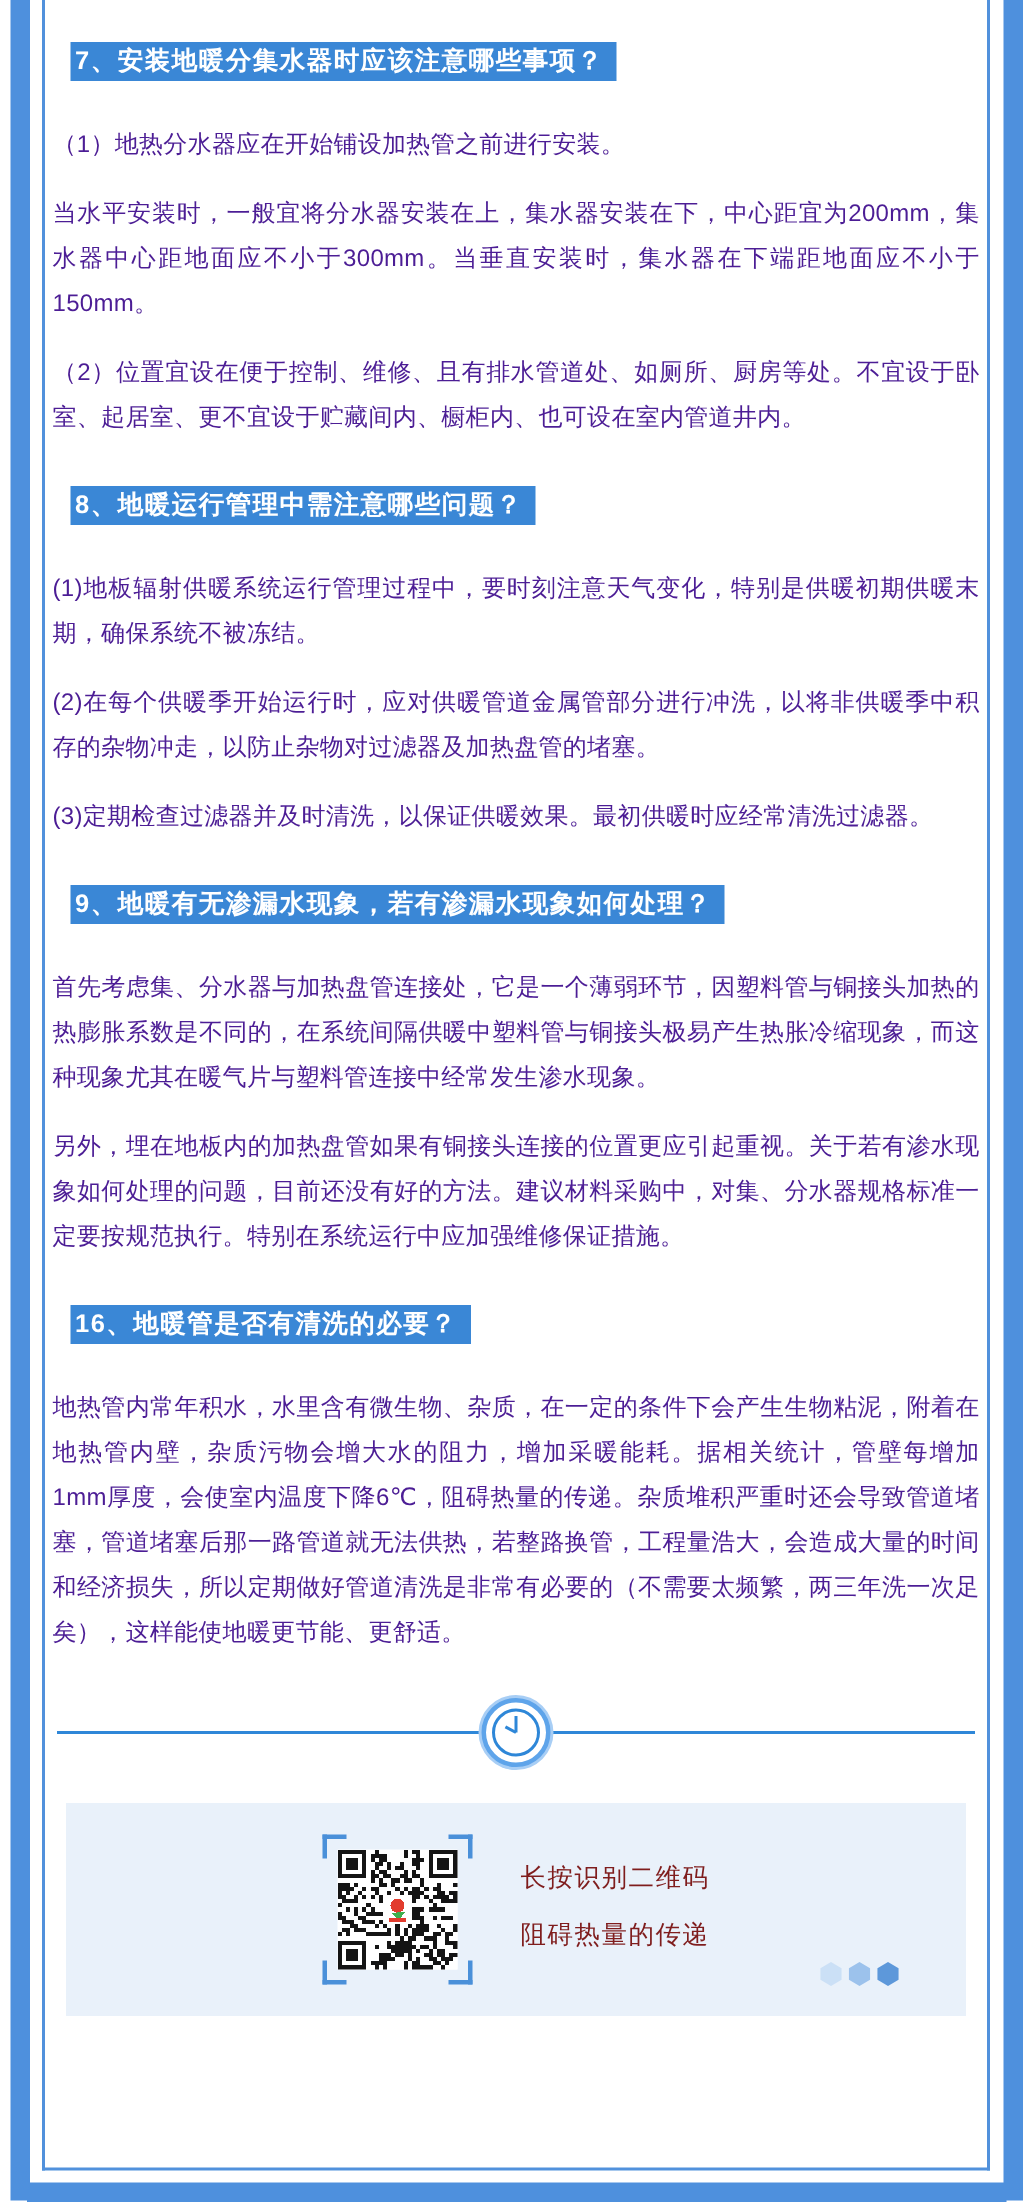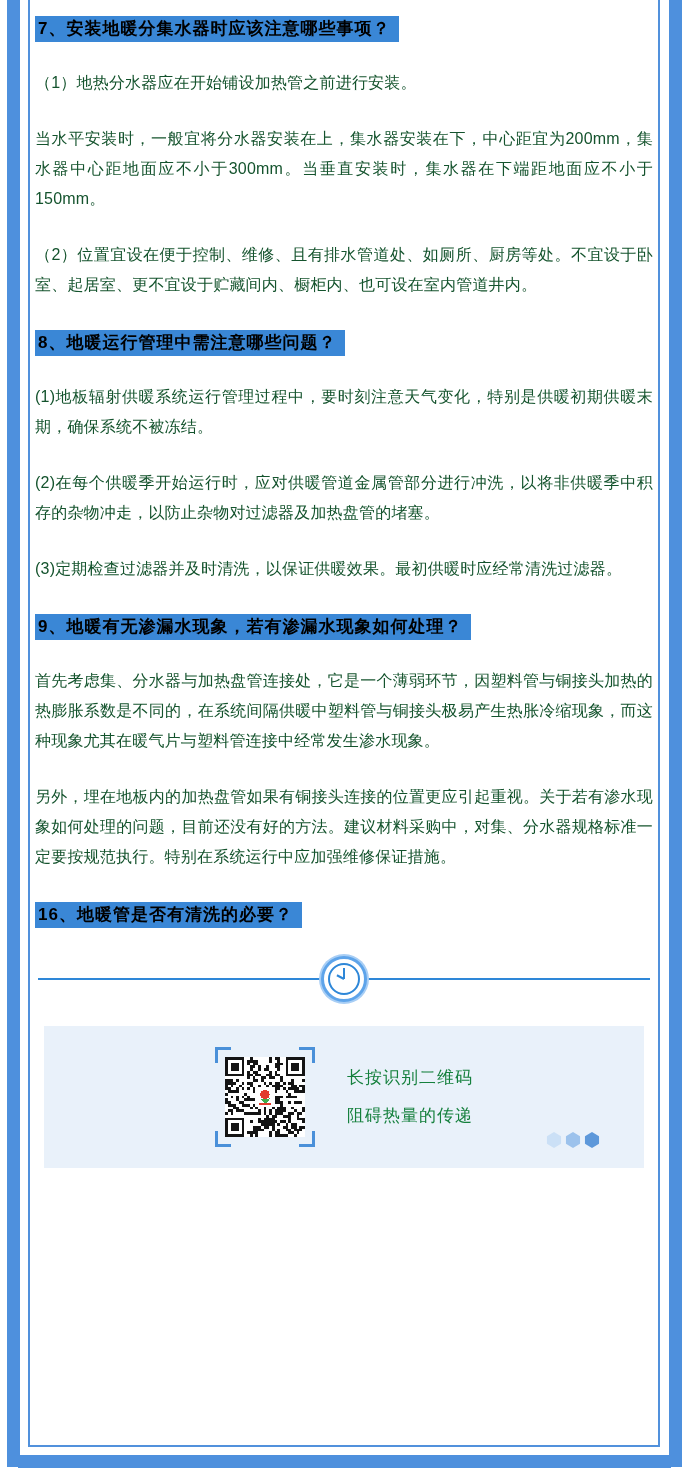--- a/index.html
+++ b/index.html
@@ -13,28 +13,28 @@
   .bar-left{left:7px;top:0;width:13px;height:1467px;}
   .bar-right{right:7px;top:0;width:13px;height:1467px;}
   .bar-bottom{left:18px;right:18px;bottom:6px;height:13px;}
   
   .card{
     position:absolute;left:28px;right:29px;top:0;bottom:27px;
     border:2px solid #5191dc;border-top:none;background:#fff;
   }
   .content{padding:16px 5px 0 5px;}
   .sec-heading{
-    display:inline-block;margin:0;
-    background:#3a87d6;color:#000000;
+    display:inline-block;margin:12px;
+    background:#3a87d6;color:#ffffff;
     font-size:17px;font-weight:bold;letter-spacing:1px;
     line-height:20px;padding:3px 9px 3px 3px;text-align:right;
   }
   .sec-heading.gap-top{margin-top:30px;}
   .content p{
-    margin:26px 0 0 0;color:#14532d;font-size:16px;line-height:30px;
+    margin:16px 0 0 0;color:#4c1d95;font-size:16px;line-height:30px;
     text-align:justify;letter-spacing:0.2px;
   }
   
   .divider{position:relative;height:46px;margin:28px 3px 0 3px;}
   .divider-line{position:absolute;left:0;right:0;top:22px;height:2px;background:#2e87d8;}
   .clock{
     position:absolute;left:50%;top:50%;transform:translate(-50%,-50%);
     width:40px;height:40px;border-radius:50%;background:#fff;
     border:3px solid #5ea4ea;box-shadow:0 0 0 2px #a8cef5;
     display:flex;align-items:center;justify-content:center;
@@ -48,21 +48,21 @@
     position:relative;margin:24px 9px 0 9px;height:142px;
     background:#e9f1fa;display:flex;align-items:center;justify-content:center;gap:32px;
   }
   .qr-wrap{position:relative;width:80px;height:80px;padding:10px;}
   .qr-code{width:80px;height:80px;background:#fff;display:block;}
   .corner{position:absolute;width:13px;height:13px;border:0 solid #4a90d9;}
   .corner-tl{left:0;top:0;border-left-width:3px;border-top-width:3px;}
   .corner-tr{right:0;top:0;border-right-width:3px;border-top-width:3px;}
   .corner-bl{left:0;bottom:0;border-left-width:3px;border-bottom-width:3px;}
   .corner-br{right:0;bottom:0;border-right-width:3px;border-bottom-width:3px;}
-  .qr-text{color:#15803d;font-size:17px;line-height:38px;letter-spacing:1px;}
+  .qr-text{color:#7f1d1d;font-size:17px;line-height:38px;letter-spacing:1px;font-family:Liberation Mono, monospace;}
   .dots{position:absolute;right:44px;bottom:20px;display:flex;gap:3px;}
   .dot{
     width:16px;height:16px;display:inline-block;
     clip-path:polygon(50% 0,94% 26%,94% 74%,50% 100%,6% 74%,6% 26%);
   }
   .dot1{background:#cbe0f6;} .dot2{background:#9cc2ec;} .dot3{background:#5d98da;}
 </style>
 </head>
 <body>
 
@@ -81,20 +81,21 @@
     <h2 class="sec-heading gap-top">8、地暖运行管理中需注意哪些问题？</h2>
     <p>(1)地板辐射供暖系统运行管理过程中，要时刻注意天气变化，特别是供暖初期供暖末期，确保系统不被冻结。</p>
     <p>(2)在每个供暖季开始运行时，应对供暖管道金属管部分进行冲洗，以将非供暖季中积存的杂物冲走，以防止杂物对过滤器及加热盘管的堵塞。</p>
     <p>(3)定期检查过滤器并及时清洗，以保证供暖效果。最初供暖时应经常清洗过滤器。</p>
 
     <h2 class="sec-heading gap-top">9、地暖有无渗漏水现象，若有渗漏水现象如何处理？</h2>
     <p>首先考虑集、分水器与加热盘管连接处，它是一个薄弱环节，因塑料管与铜接头加热的热膨胀系数是不同的，在系统间隔供暖中塑料管与铜接头极易产生热胀冷缩现象，而这种现象尤其在暖气片与塑料管连接中经常发生渗水现象。</p>
     <p>另外，埋在地板内的加热盘管如果有铜接头连接的位置更应引起重视。关于若有渗水现象如何处理的问题，目前还没有好的方法。建议材料采购中，对集、分水器规格标准一定要按规范执行。特别在系统运行中应加强维修保证措施。</p>
 
     <h2 class="sec-heading gap-top">16、地暖管是否有清洗的必要？</h2>
+    <p>地热管内常年积水，水里含有微生物、杂质，在一定的条件下会产生生物粘泥，附着在地热管内壁，杂质污物会增大水的阻力，增加采暖能耗。据相关统计，管壁每增加1mm厚度，会使室内温度下降6℃，阻碍热量的传递。杂质堆积严重时还会导致管道堵塞，管道堵塞后那一路管道就无法供热，若整路换管，工程量浩大，会造成大量的时间和经济损失，所以定期做好管道清洗是非常有必要的（不需要太频繁，两三年洗一次足矣），这样能使地暖更节能、更舒适。</p>
 
     <div class="divider">
       <div class="divider-line"></div>
       <div class="clock">
         <div class="clock-face">
           <div class="hand hand-minute"></div>
           <div class="hand hand-hour"></div>
         </div>
       </div>
     </div>

